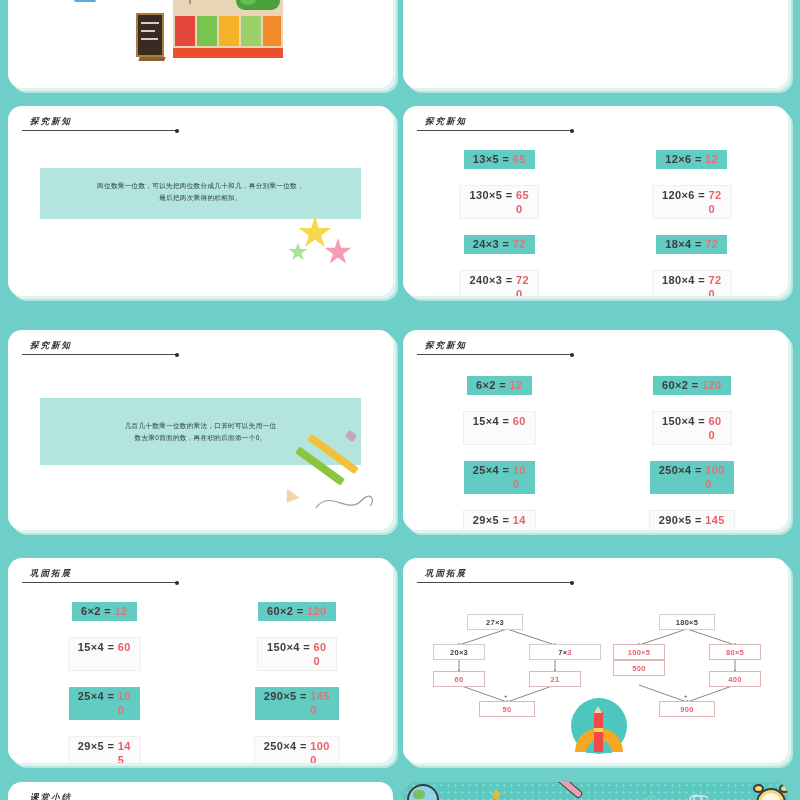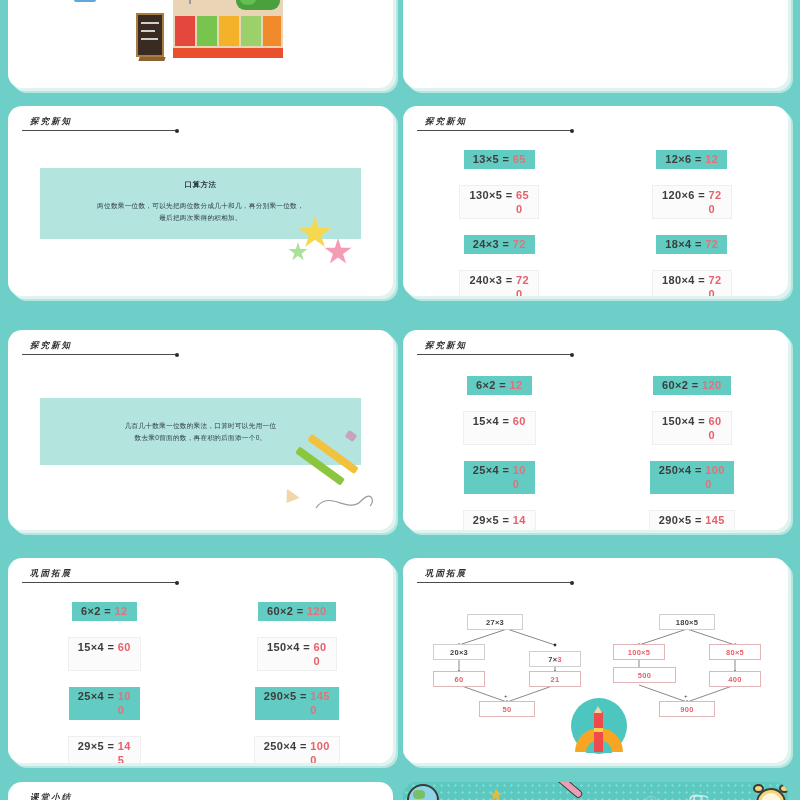--- a/index.html
+++ b/index.html
@@ -226,21 +226,20 @@
 
     <div class="slide-wrap">
       <div class="plate p1"></div>
       <div class="plate p2"></div>
       <div class="slide">
         <div class="sec-title">
           <div class="txt">探究新知</div>
           <div class="rule"></div>
         </div>
         <div class="banner" style="top:62px;">
-          <div class="b-head">口算方法</div>
           <div class="b-line">两位数乘一位数，可以先把两位数分成几十和几，再分别乘一位数，</div>
           <div class="b-line">最后把两次乘得的积相加。</div>
         </div>
 
         <div class="illus" style="left:280px;top:110px;width:100px;height:60px;">
           <div class="star" style="left:10px;top:0;width:34px;height:34px;background:#f6d84e;"></div>
           <div class="star" style="left:0px;top:26px;width:20px;height:20px;background:#a9e39a;"></div>
           <div class="star" style="left:36px;top:22px;width:28px;height:28px;background:#f59cb4;"></div>
         </div>
       </div>
@@ -358,21 +357,21 @@
             <path d="M32,75 L80,92" stroke="#6b6b6b" stroke-width="0.8" fill="none"></path>
             <path d="M128,75 L80,92" stroke="#6b6b6b" stroke-width="0.8" fill="none"></path>
             <circle cx="32" cy="35" r="1.4" fill="#333"></circle>
               <circle cx="128" cy="35" r="1.4" fill="#333"></circle>
             <circle cx="32" cy="62" r="1.4" fill="#333"></circle>
               <circle cx="128" cy="62" r="1.4" fill="#333"></circle>
             <circle cx="80" cy="92" r="1.4" fill="#333"></circle>
           </svg>
           <div class="node dark" style="left:40px;top:4px;width:56px;">27×3</div>
           <div class="node dark" style="left:6px;top:34px;width:52px;">20×3</div>
-          <div class="node dark" style="left:102px;top:41px;width:52px;"><span>7×</span><span class="red">3</span></div>
+          <div class="node dark" style="left:102px;top:34px;width:72px;"><span>7×</span><span class="red">3</span></div>
           <div class="node red-all" style="left:6px;top:61px;width:52px;">60</div>
           <div class="node red-all" style="left:102px;top:61px;width:52px;">21</div>
           <div style="position:absolute;left:77px;top:83px;font-size:6px;color:#444;">+</div>
           <div class="node red-all" style="left:52px;top:91px;width:56px;">50</div>
         </div>
 
         <div class="tree" style="left:204px;top:52px;width:160px;height:110px;">
           <svg width="160" height="110">
             <path d="M80,19 L32,35" stroke="#6b6b6b" stroke-width="0.8" fill="none"></path>
             <path d="M80,19 L128,35" stroke="#6b6b6b" stroke-width="0.8" fill="none"></path>
@@ -382,21 +381,21 @@
             <path d="M128,75 L80,92" stroke="#6b6b6b" stroke-width="0.8" fill="none"></path>
             <circle cx="32" cy="35" r="1.4" fill="#333"></circle>
               <circle cx="128" cy="35" r="1.4" fill="#333"></circle>
             <circle cx="32" cy="62" r="1.4" fill="#333"></circle>
               <circle cx="128" cy="62" r="1.4" fill="#333"></circle>
             <circle cx="80" cy="92" r="1.4" fill="#333"></circle>
           </svg>
           <div class="node dark" style="left:52px;top:4px;width:56px;">180×5</div>
           <div class="node red-all" style="left:6px;top:34px;width:52px;">100×5</div>
           <div class="node red-all" style="left:102px;top:34px;width:52px;"><span>80×</span><span>5</span></div>
-          <div class="node red-all" style="left:6px;top:57px;width:63px;">500</div>
+          <div class="node red-all" style="left:6px;top:50px;width:52px;">500</div>
           <div class="node red-all" style="left:102px;top:61px;width:52px;">400</div>
           <div style="position:absolute;left:77px;top:83px;font-size:6px;color:#444;">+</div>
           <div class="node red-all" style="left:52px;top:91px;width:56px;">900</div>
         </div>
 
         <div class="illus" style="left:168px;top:140px;width:60px;height:60px;">
           <div style="position:absolute;left:0;top:0;width:56px;height:56px;border-radius:50%;background:#4ec6c0;"></div>
           <div style="position:absolute;left:4px;top:30px;width:48px;height:24px;background:#f6a623;border-radius:24px 24px 0 0;"></div>
           <div style="position:absolute;left:15px;top:42px;width:26px;height:13px;background:#4ec6c0;border-radius:13px 13px 0 0;"></div>
           <div style="position:absolute;left:23px;top:14px;width:9px;height:40px;background:#ef4b4b;"></div>

